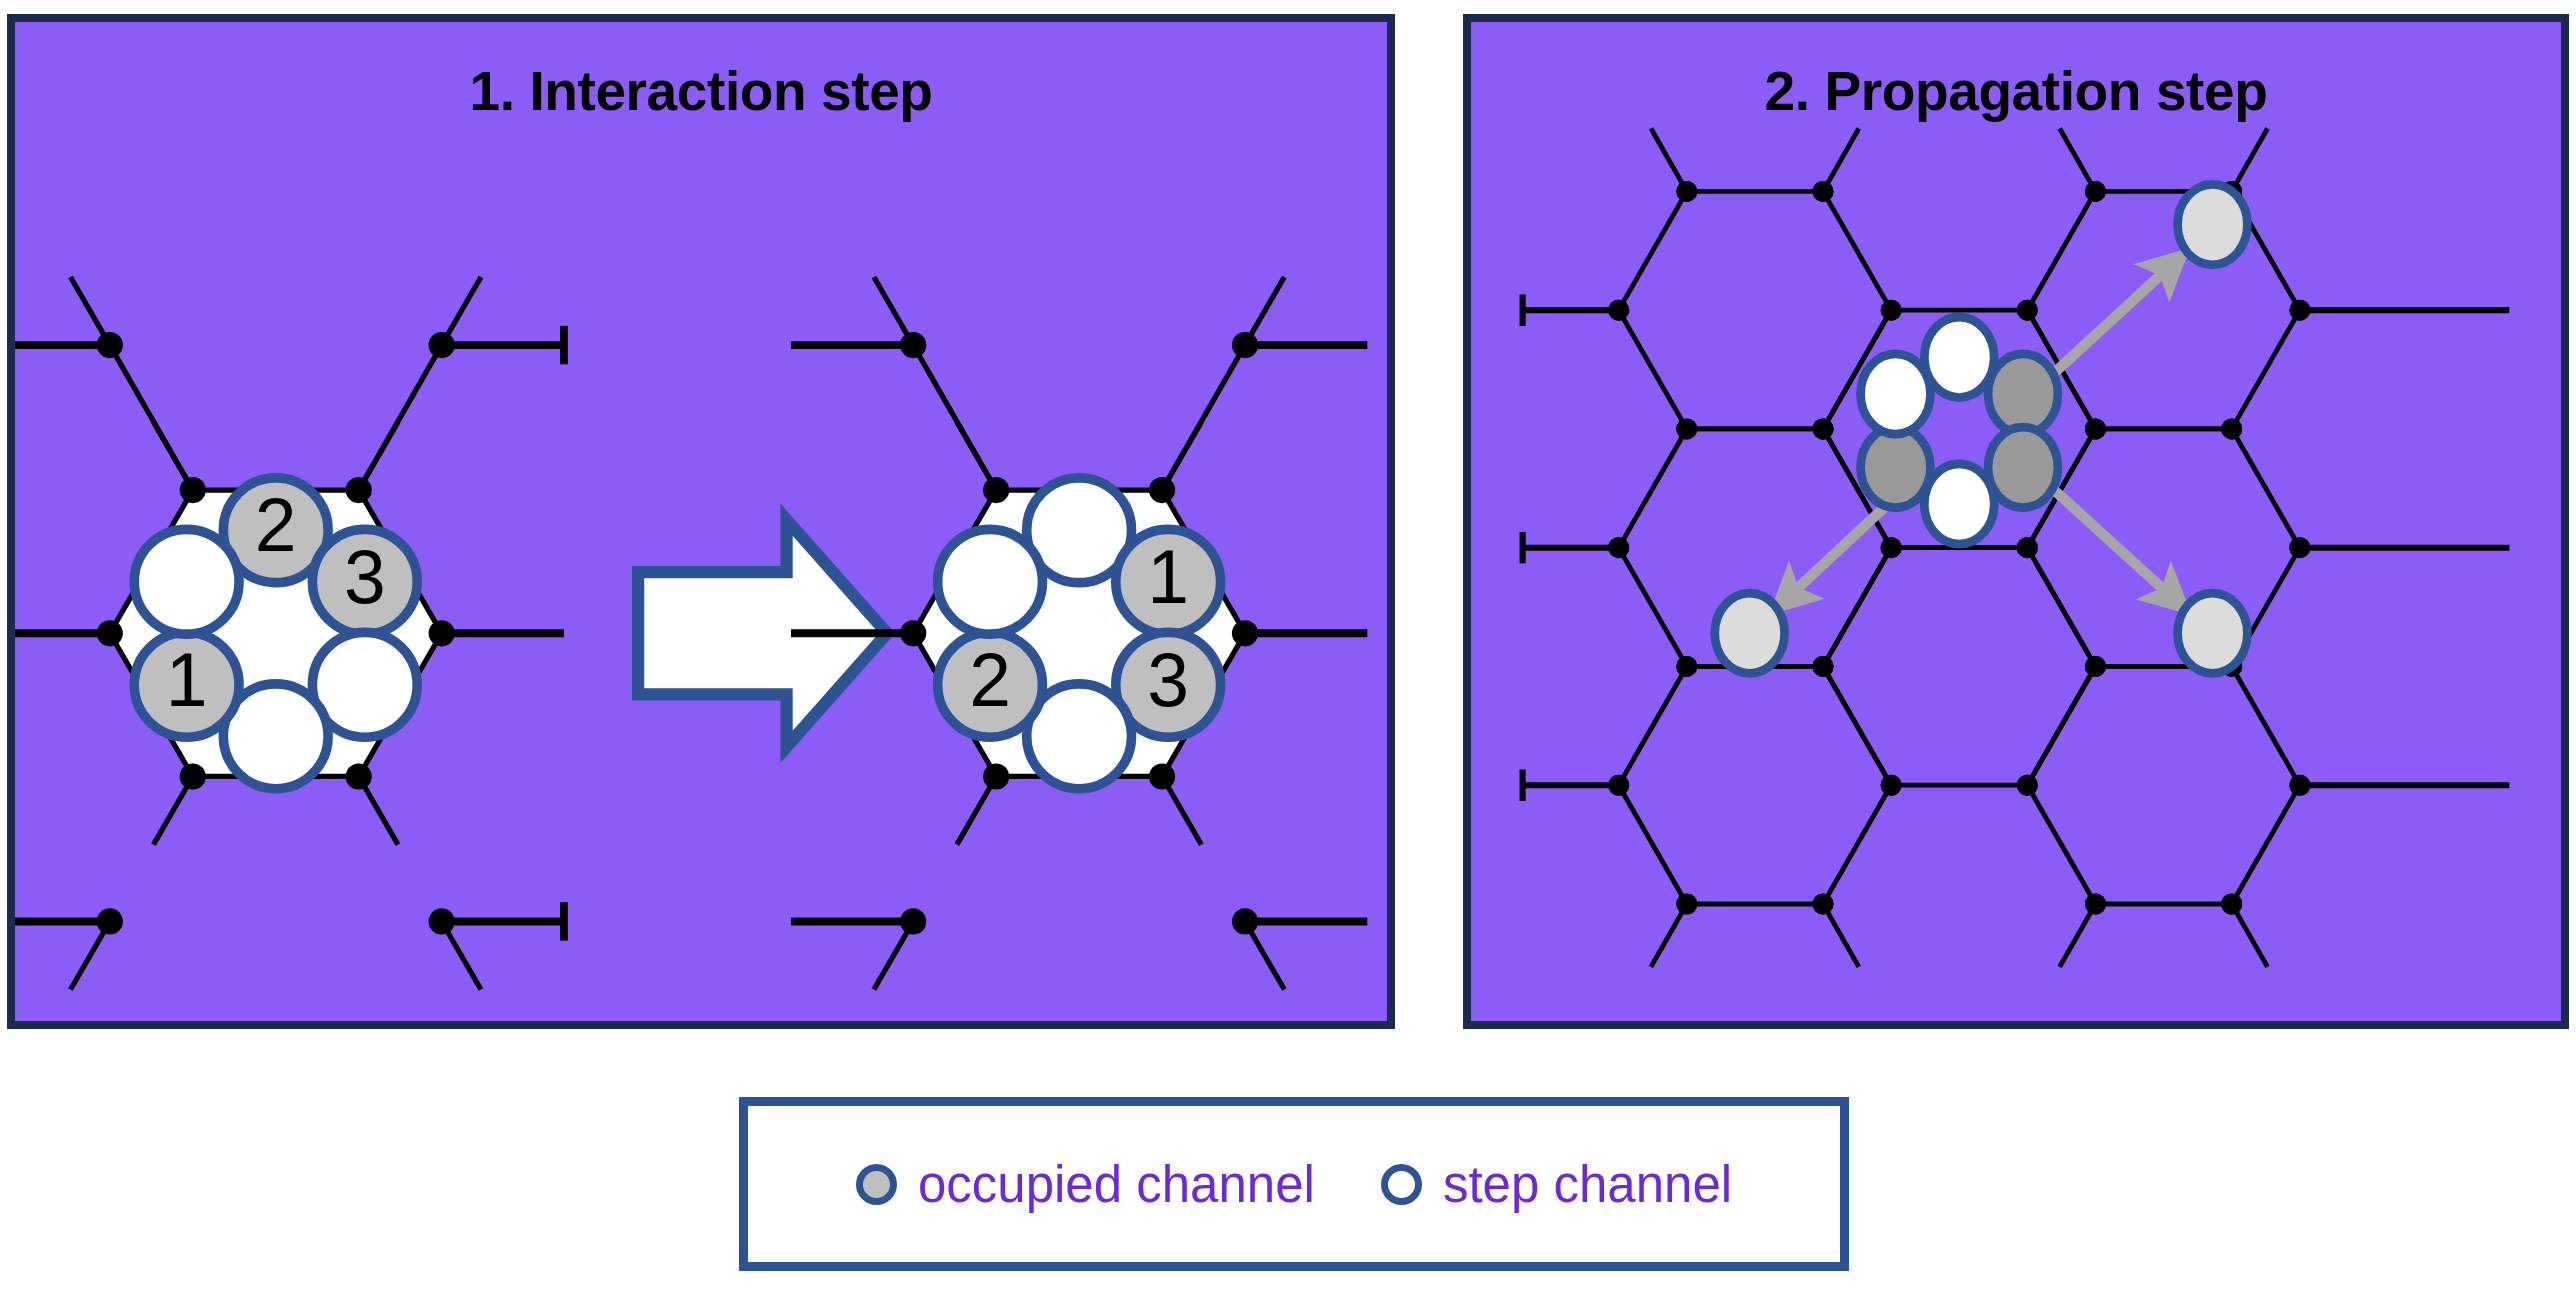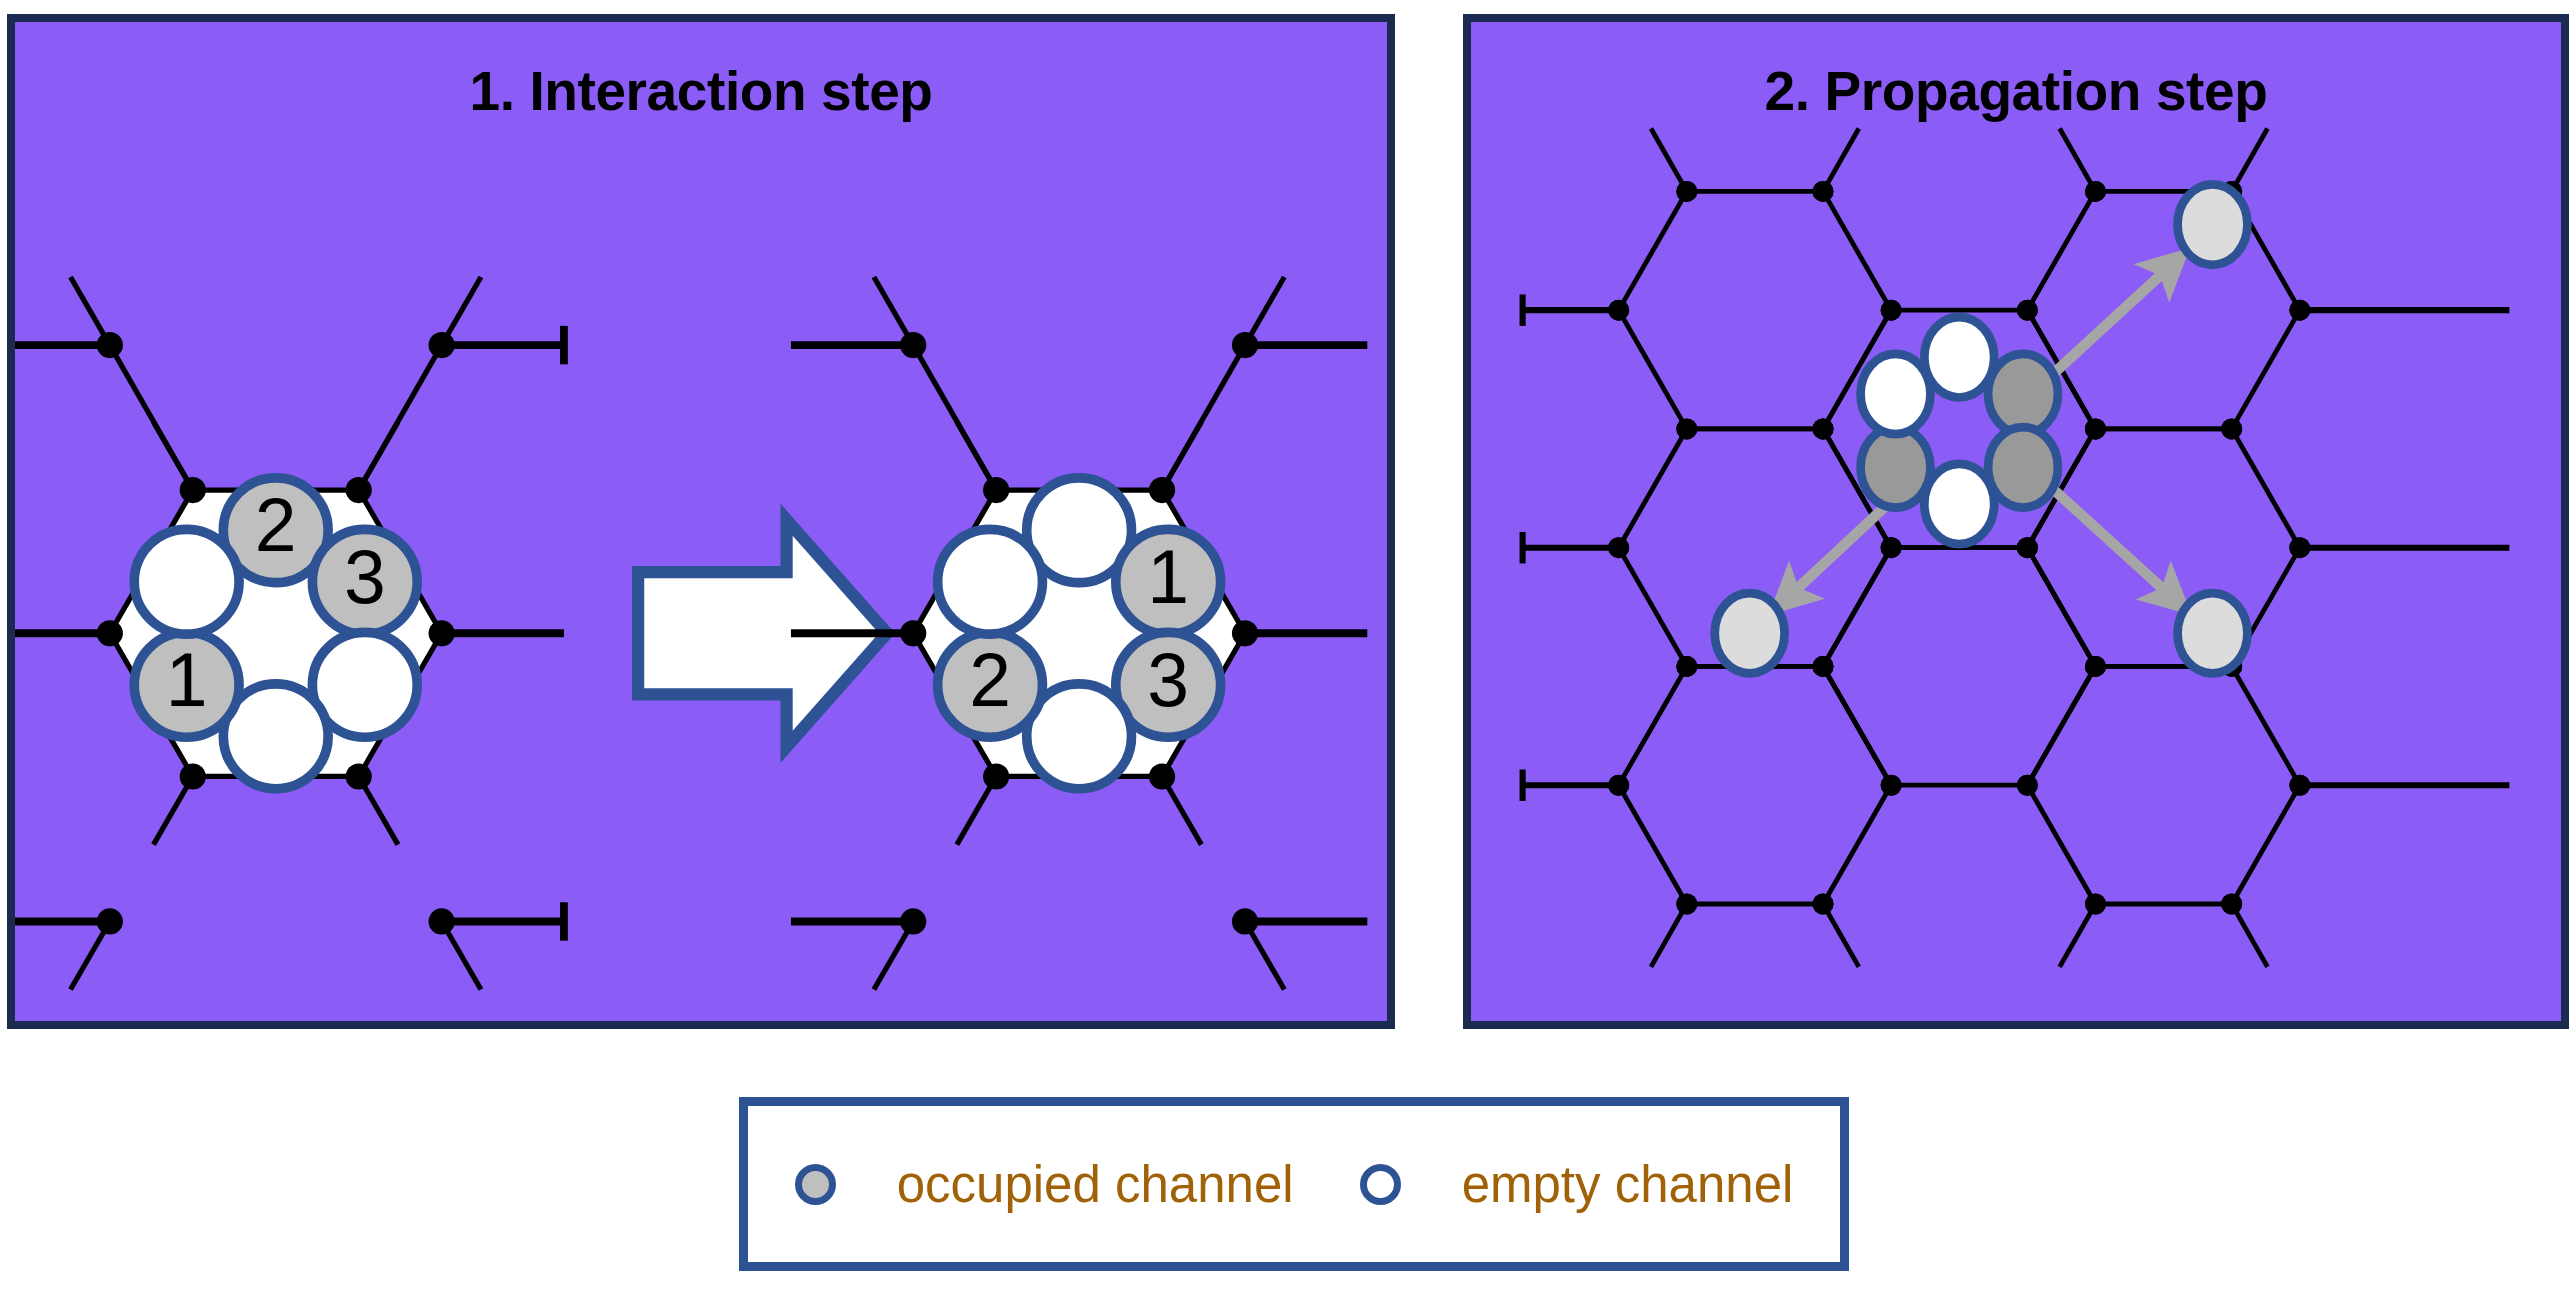--- a/index.html
+++ b/index.html
@@ -17,21 +17,21 @@
   .svgwrap{position:absolute;left:0;top:0;width:100%;height:100%;}
 
   #legend{position:absolute;left:739px;top:1097px;width:1110px;height:174px;
           background:#ffffff;border:9.8px solid #2E5395;box-sizing:border-box;}
   .legend-row{position:absolute;left:0;top:0;width:100%;height:100%;
               display:flex;align-items:center;justify-content:center;gap:66px;}
   .legend-item{display:flex;align-items:center;gap:21px;}
   .legend-dot{width:41px;height:41px;border-radius:50%;border:7px solid #2E5395;box-sizing:border-box;}
   .legend-dot.occupied{background:#BFBFBF;}
   .legend-dot.empty{background:#ffffff;}
-  .legend-label{font-size:51px;color:#a16207;white-space:nowrap;line-height:1;margin-left:40px;}
+  .legend-label{font-size:51px;color:#6d28d9;white-space:nowrap;line-height:1;}
 </style>
 </head>
 <body>
 
 <div class="panel" id="panel-interaction">
   <div class="panel-title">1. Interaction step</div>
 
   <svg class="svgwrap" viewBox="0 0 1564 1144">
     <defs>
       <g id="hexcellA">
@@ -288,17 +288,17 @@
 </div>
 
 <div id="legend">
   <div class="legend-row">
     <div class="legend-item">
       <span class="legend-dot occupied"></span>
       <span class="legend-label">occupied channel</span>
     </div>
     <div class="legend-item">
       <span class="legend-dot empty"></span>
-      <span class="legend-label">empty channel</span>
+      <span class="legend-label">step channel</span>
     </div>
   </div>
 </div>
 
 
 </body></html>

